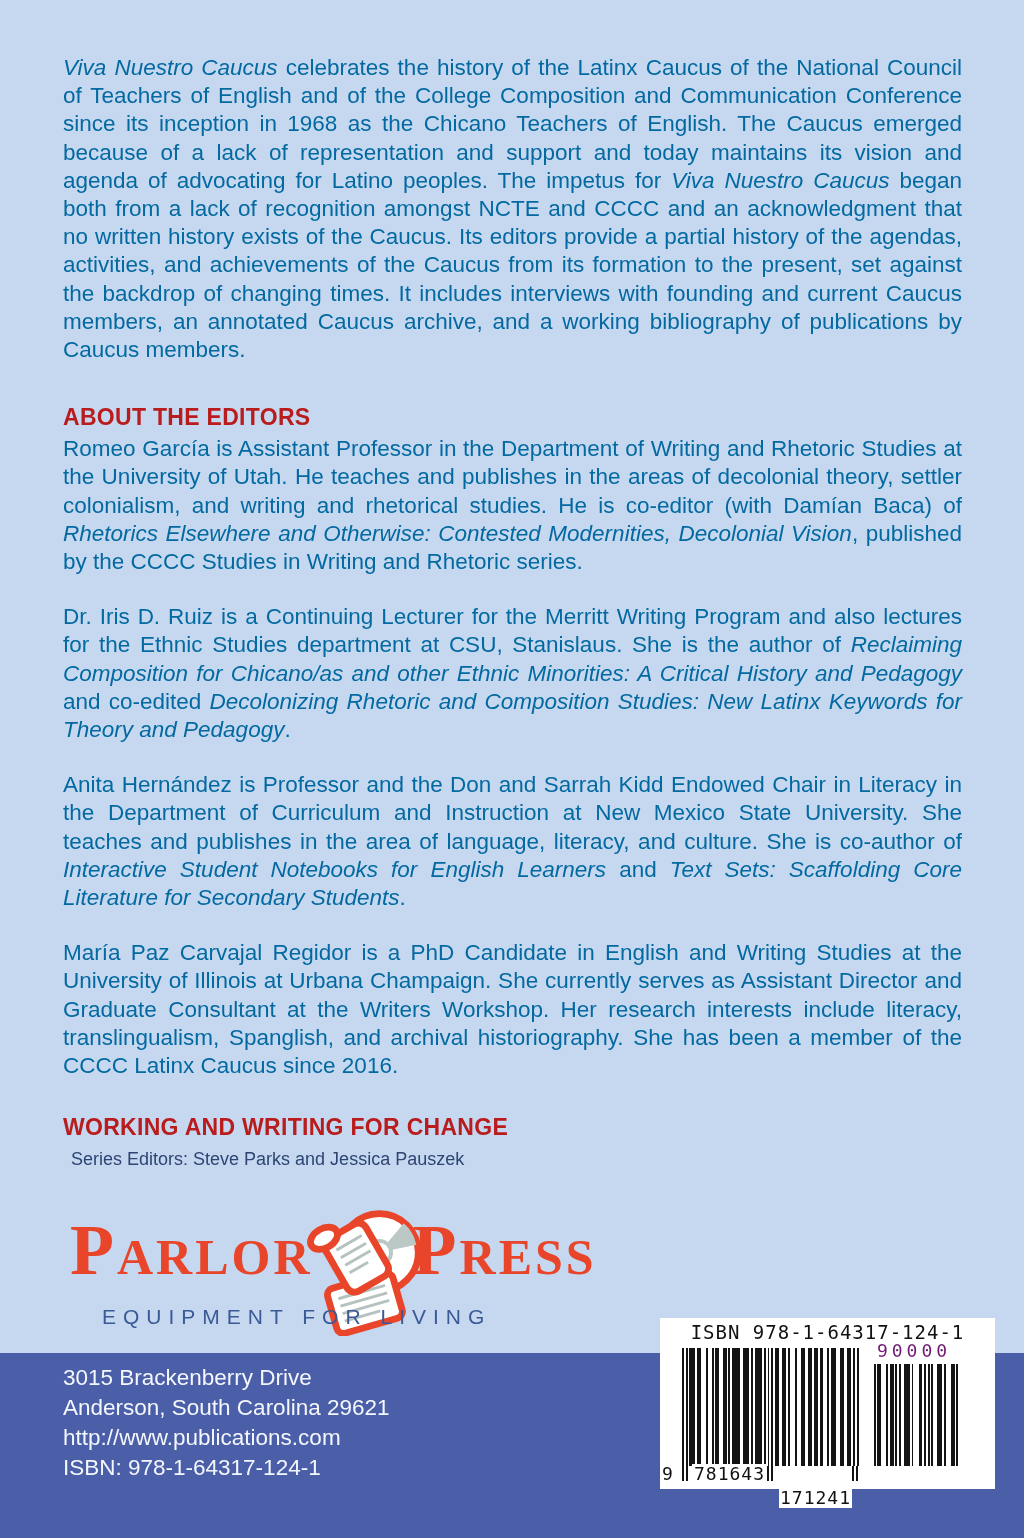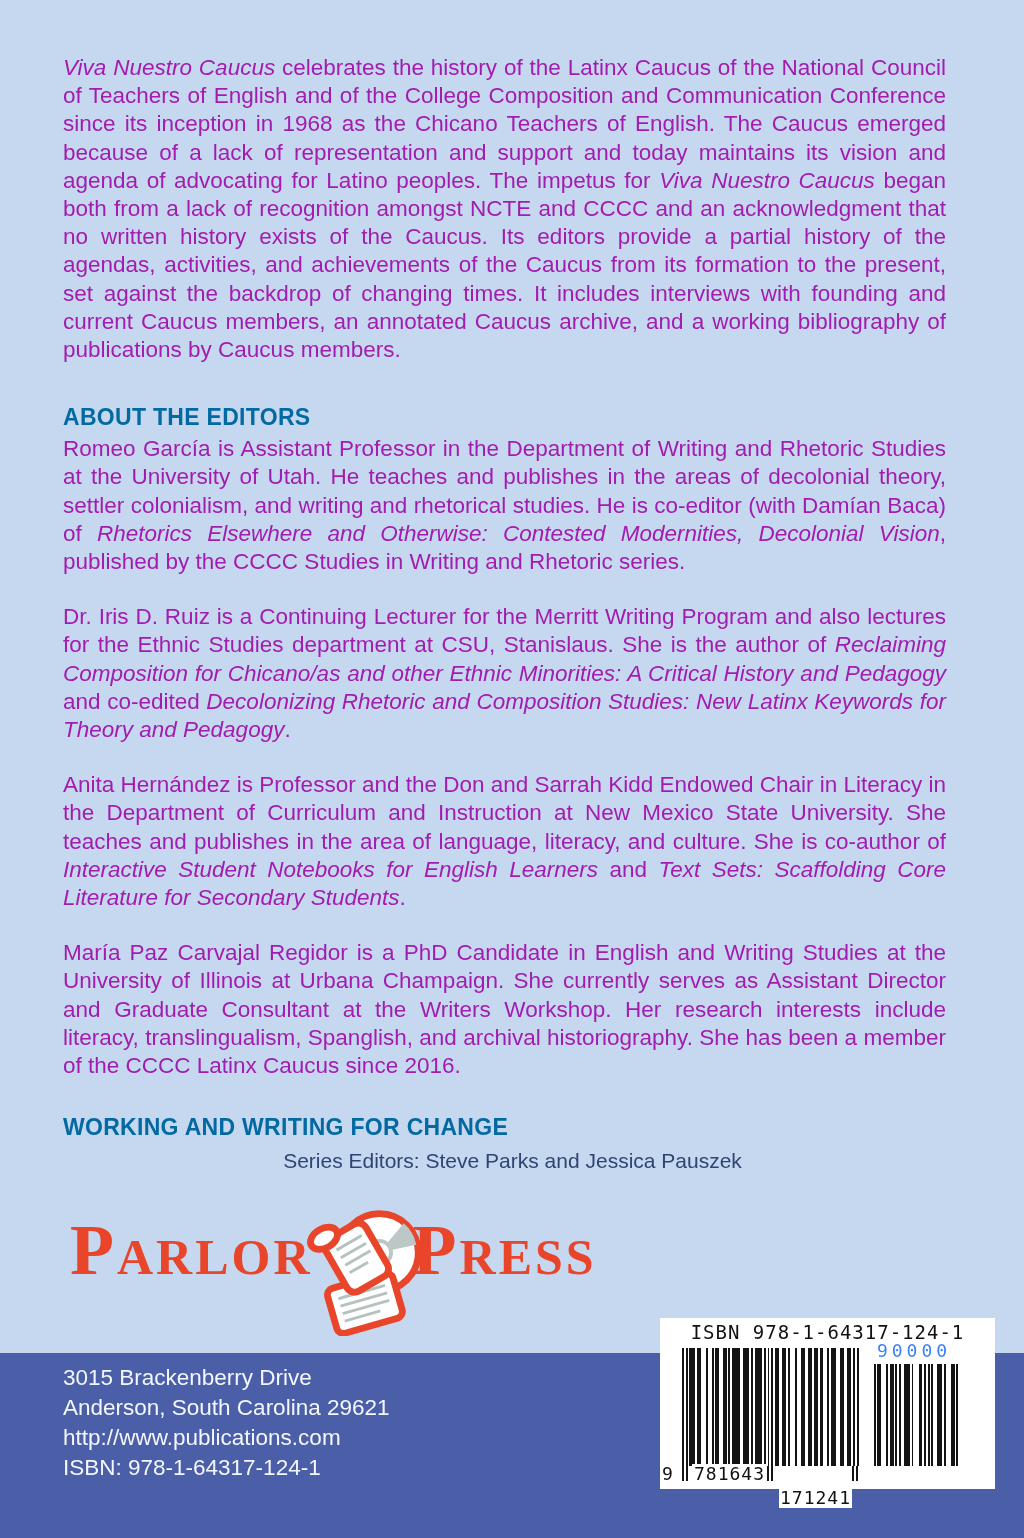--- a/index.html
+++ b/index.html
@@ -10,32 +10,32 @@
     font-family:"Liberation Sans", sans-serif;
     overflow:hidden;
     margin:0 auto;
   }
   .content{
     position:absolute;top:0;left:63px;width:899px;
   }
   .body-text{
     font-size:22.5px;line-height:28.2px;
     text-align:justify;
-    color:#a21caf;
-    margin:0 16px 27px 0;
+    color:#0369a1;
+    margin:0 0 27px 0;
   }
   .body-text i{font-style:italic;}
   .desc{margin-top:54px;}
   .section-heading{
-    font-size:23px;font-weight:bold;color:#0369a1;
+    font-size:23px;font-weight:bold;color:#b91c1c;
     margin:40px 0 4px 0;letter-spacing:0.3px;
   }
   .series-heading{margin-top:34px;margin-bottom:7px;}
   .series-line{
-    font-size:21px;color:#2d4573;margin:8px;text-align:center;
+    font-size:18px;color:#2d4573;margin:8px;
   }
 
   
   .logo-row{
     position:absolute;left:70px;top:1214px;
     display:flex;align-items:baseline;height:110px;
   }
   .logo-word{
     display:inline-block;
     font-family:"Liberation Serif", serif;
@@ -95,21 +95,21 @@
   .bc-d9{left:0;}
   .bc-dg1{left:30px;width:75px;text-align:center;}
   .bc-dg2{left:117px;width:73px;text-align:center;margin-top:24px;}
   .bc-supp{
     position:absolute;left:212px;top:46px;width:86px;height:102px;
   }
   .bc-supp-digits{
     position:absolute;left:208px;top:22px;width:92px;
     text-align:center;
     font-family:"DejaVu Sans Mono", monospace;
-    font-size:18px;letter-spacing:4px;color:#3b82f6;
+    font-size:18px;letter-spacing:4px;color:#701a75;
   }
 </style>
 </head>
 <body>
 
 <div class="page">
 
   <div class="content">
     <p class="body-text desc"><i>Viva Nuestro Caucus</i><span> celebrates the history of the Latinx Caucus of the National Council of Teachers of English and of the College Composition and Communication Conference since its inception in 1968 as the Chicano Teachers of English. The Caucus emerged because of a lack of representation and support and today maintains its vision and agenda of advocating for Latino peoples. The impetus for </span><i>Viva Nuestro Caucus</i><span> began both from a lack of recognition amongst NCTE and CCCC and an acknowledgment that no written history exists of the Caucus. Its editors provide a partial history of the agendas, activities, and achievements of the Caucus from its formation to the present, set against the backdrop of changing times. It includes interviews with founding and current Caucus members, an annotated Caucus archive, and a working bibliography of publications by Caucus members.</span></p>
 
@@ -144,20 +144,21 @@
         <rect x="32" y="28" width="48" height="62" rx="9" fill="#ffffff" stroke="#e8452a" stroke-width="7"></rect>
         <line x1="42" y1="42" x2="72" y2="42" stroke="#b5c2bf" stroke-width="3"></line>
         <line x1="42" y1="51" x2="72" y2="51" stroke="#b5c2bf" stroke-width="3"></line>
         <line x1="42" y1="60" x2="72" y2="60" stroke="#b5c2bf" stroke-width="3"></line>
         <line x1="42" y1="69" x2="64" y2="69" stroke="#b5c2bf" stroke-width="3"></line>
         <ellipse cx="37" cy="25" rx="15" ry="10" fill="#ffffff" stroke="#e8452a" stroke-width="7"></ellipse>
       </g>
     </svg>
     <span class="logo-word">Press</span>
   </div>
+  <div class="tagline">EQUIPMENT FOR LIVING</div>
 
   <div class="footer">
     <div class="footer-lines">
       <div>3015 Brackenberry Drive</div>
       <div>Anderson, South Carolina 29621</div>
       <div>http://www.publications.com</div>
       <div>ISBN: 978-1-64317-124-1</div>
     </div>
   </div>
 

